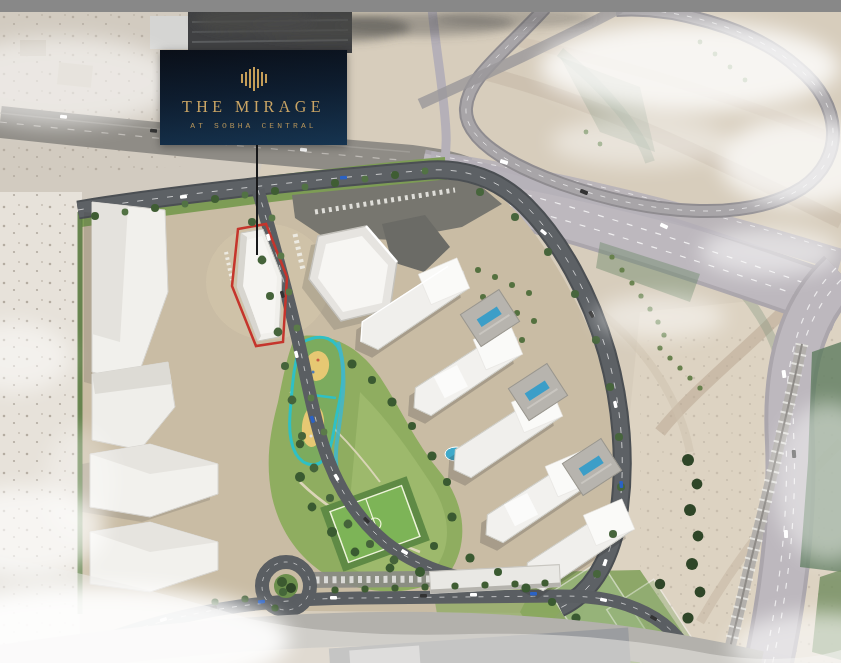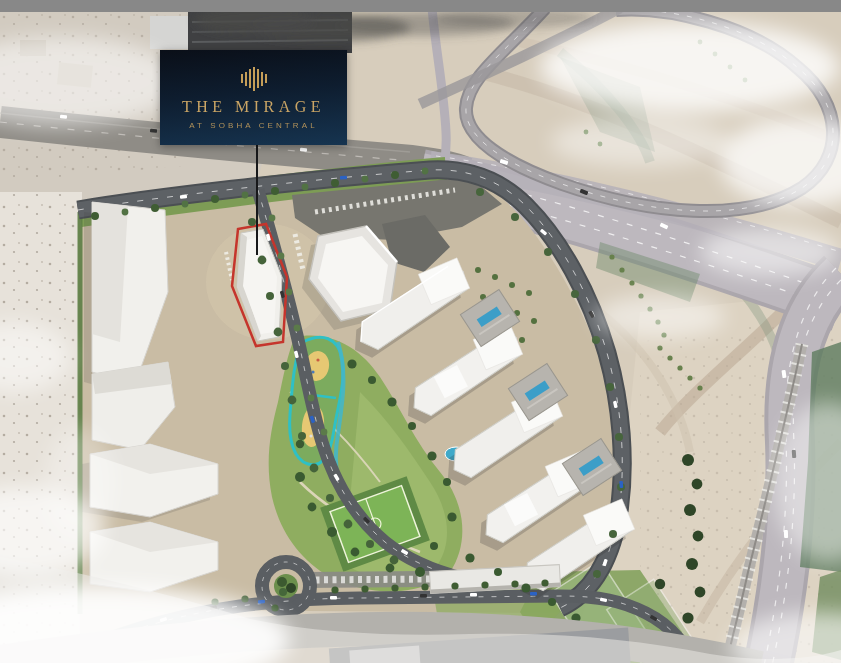--- a/index.html
+++ b/index.html
@@ -13,21 +13,21 @@
     display:flex;flex-direction:column;align-items:center;justify-content:center;
     text-align:center;
   }
   .logo-bars{display:flex;align-items:center;gap:2px;height:26px;margin-bottom:7px;}
   .logo-bars i{display:block;width:2px;background:#c59e58;}
   .card-title{
     font-family:"Liberation Serif",serif;font-size:16px;font-weight:400;
     color:#caa565;letter-spacing:4.5px;line-height:1;margin-bottom:7px;white-space:nowrap;
   }
   .card-subtitle{
-    font-family:Liberation Sans, sans-serif;font-size:8px;font-weight:400;
+    font-family:Liberation Mono, monospace;font-size:8px;font-weight:400;
     color:#b2925a;letter-spacing:3.1px;line-height:1;white-space:nowrap;text-align:right;
   }
 </style>
 </head>
 <body>
 
 <div id="stage">
 
 <svg id="scene" width="841" height="663" viewBox="0 0 841 663">
   <defs>

